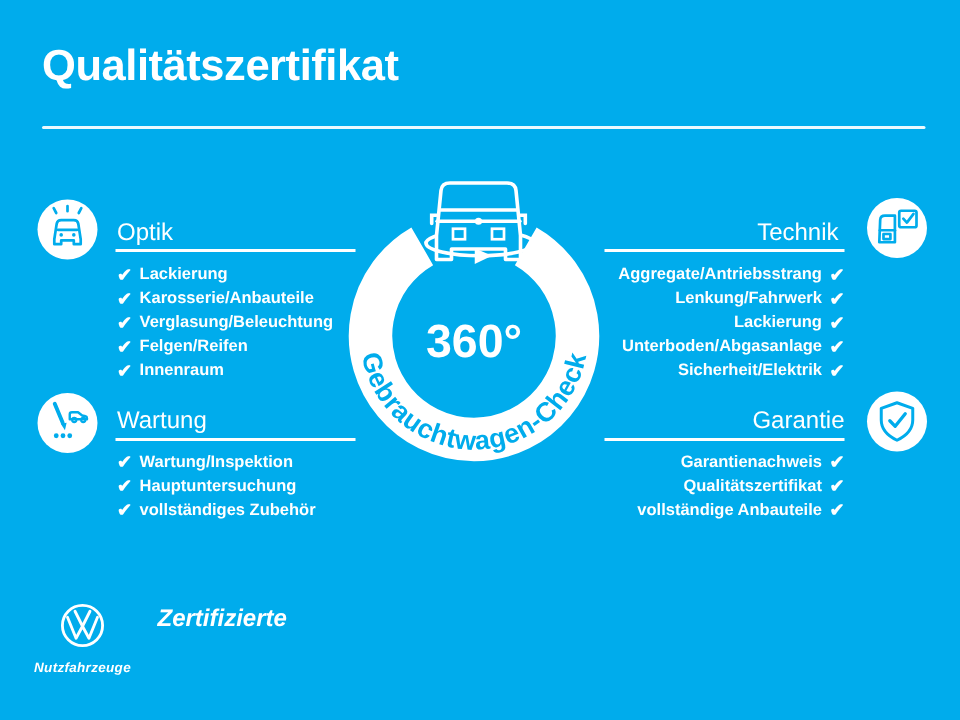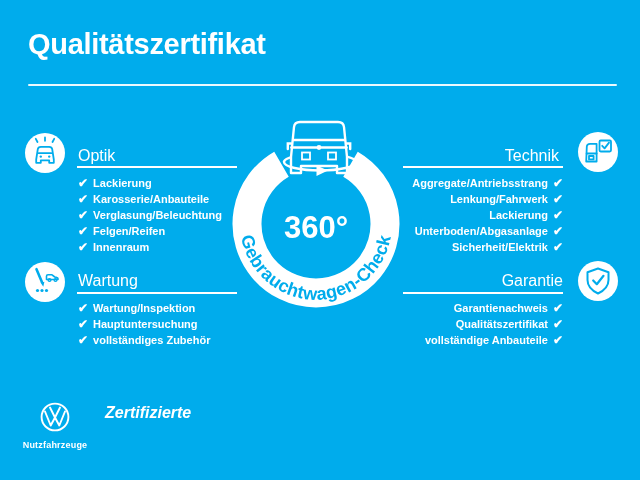--- a/index.html
+++ b/index.html
@@ -49,21 +49,21 @@
   .ringtxt{font-family:"Liberation Sans",sans-serif;font-size:18px;font-weight:bold;fill:#00ACEC;letter-spacing:0.3px;text-anchor:middle;}
   .thin{stroke:#fff;stroke-width:2.4;fill:none;stroke-linecap:round;}
   .vanbody{fill:#00ACEC;stroke:#fff;stroke-width:2.4;stroke-linejoin:round;}
   .thinr{stroke:#fff;stroke-width:1.8;fill:none;}
   .ic{stroke:#00ACEC;fill:none;stroke-width:1.8;stroke-linecap:round;stroke-linejoin:round;}
   .icfill{fill:#00ACEC;stroke:none;}
   .vw-badge{position:absolute;left:40px;top:402px;width:30px;height:30px;}
   .vwline{stroke:#fff;stroke-width:1.9;fill:none;stroke-linecap:round;stroke-linejoin:round;}
   .vw-sub{
     position:absolute;left:13px;top:440px;width:84px;text-align:center;
-    font-size:9px;font-weight:bold;letter-spacing:0.2px;
+    font-size:9px;font-weight:bold;letter-spacing:0.2px;font-style:italic;
   }
   .program{
     position:absolute;left:105px;top:404px;
     font-size:16px;font-weight:bold;line-height:17px;font-style:italic;
   }
 </style>
 </head>
 <body>
 
 <div class="stage">

